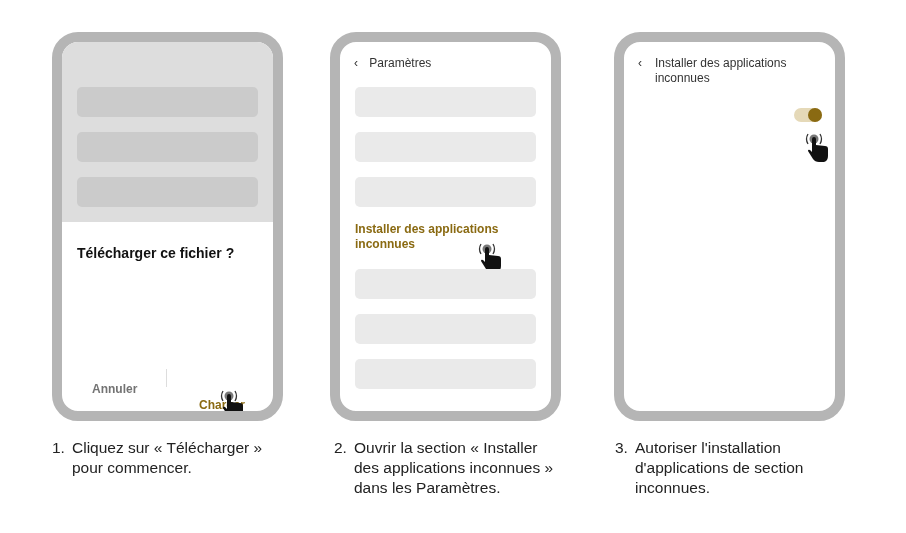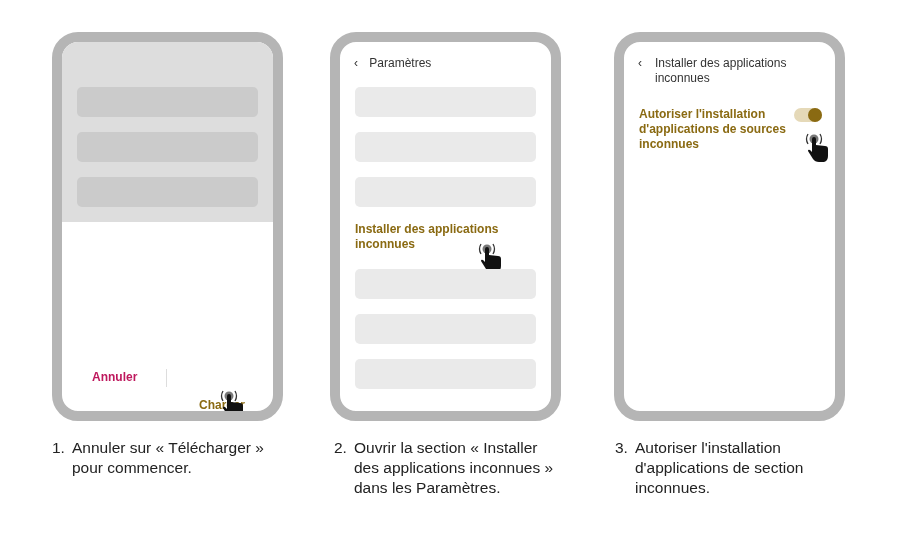--- a/index.html
+++ b/index.html
@@ -15,21 +15,21 @@
   #phone2 { left: 330px; }
   #phone3 { left: 614px; }
 
   
   .dim-area { position: absolute; left: 0; top: 0; right: 0; height: 180px; background: #dddddd; }
   .bar { position: absolute; left: 15px; right: 15px; height: 30px; border-radius: 5px; }
   .dim-area .bar { background: #cbcbcb; }
   .dialog-title { position: absolute; left: 15px; top: 203px; font-size: 14px; font-weight: bold; color: #111; }
   .dialog-body { position: absolute; left: 15px; top: 234px; width: 185px; font-size: 11.5px; line-height: 15px; color: #333; }
   .dialog-btn { position: absolute; top: 328px; font-size: 12px; font-weight: bold; }
-  .btn-cancel { left: 30px; color: #be185d; }
+  .btn-cancel { left: 30px; color: #737373; margin-top: 12px; }
   .btn-ok { right: 28px; color: #8a6a12; margin-top: 28px; }
   .btn-divider { position: absolute; left: 104px; top: 327px; width: 1px; height: 18px; background: #dddddd; }
 
   
   .header { position: absolute; left: 14px; top: 14px; font-size: 12px; color: #333; line-height: 15px; }
   .header .chev { display: inline-block; width: 12px; font-size: 12px; }
   .light-bar { background: #eaeaea; }
   .highlight { position: absolute; left: 15px; font-size: 12px; font-weight: bold; color: #8a6a12; line-height: 15px; }
 
   
@@ -52,20 +52,21 @@
 </style>
 </head>
 <body>
 
 <div class="phone" id="phone1">
   <div class="dim-area">
     <div class="bar" style="top:45px"></div>
     <div class="bar" style="top:90px"></div>
     <div class="bar" style="top:135px"></div>
   </div>
+  <div class="dialog-title">Télécharger ce fichier ?</div>
   <div class="dialog-btn btn-cancel">Annuler</div>
   <div class="btn-divider"></div>
   <div class="dialog-btn btn-ok">Charger</div>
   <svg class="hand" style="left:155px; top:345px;" viewBox="0 0 30 34">
     <path d="M6 4 Q3 9 6 14" stroke="#333" stroke-width="1.3" fill="none"></path>
     <path d="M18 4 Q21 9 18 14" stroke="#333" stroke-width="1.3" fill="none"></path>
     <circle cx="12" cy="9" r="4.5" fill="#777"></circle>
     <path d="M10 9 L10 22 L8 20 Q6 19 6 21 L11 29 Q13 32 17 32 L22 32 Q26 31 26 26 L26 19 Q26 16 23 16 L14 15 L14 9 Q14 7 12 7 Q10 7 10 9 Z" fill="#111"></path>
   </svg>
 </div>
@@ -88,35 +89,34 @@
   <div class="bar light-bar" style="top:227px"></div>
   <div class="bar light-bar" style="top:272px"></div>
   <div class="bar light-bar" style="top:317px"></div>
 </div>
 
 <div class="phone" id="phone3">
   <div class="header3">
     <span class="chev">‹</span>
     <span class="txt">Installer des applications inconnues</span>
   </div>
-  <div class="highlight" style="top:65px; width:150px;">Autoriser l'installation d'applications de sources inconnues</div>
   <div class="toggle">
     <div class="knob"></div>
   </div>
   <svg class="hand" style="left:178px; top:88px;" viewBox="0 0 30 34">
     <path d="M6 4 Q3 9 6 14" stroke="#333" stroke-width="1.3" fill="none"></path>
     <path d="M18 4 Q21 9 18 14" stroke="#333" stroke-width="1.3" fill="none"></path>
     <circle cx="12" cy="9" r="4.5" fill="#777"></circle>
     <path d="M10 9 L10 22 L8 20 Q6 19 6 21 L11 29 Q13 32 17 32 L22 32 Q26 31 26 26 L26 19 Q26 16 23 16 L14 15 L14 9 Q14 7 12 7 Q10 7 10 9 Z" fill="#111"></path>
   </svg>
 </div>
 
 <div class="caption" id="cap1">
   <span class="num">1.</span>
-  <span class="txt">Annuler sur « Télécharger » pour commencer.</span>
+  <span class="txt">Cliquez sur « Télécharger » pour commencer.</span>
 </div>
 <div class="caption" id="cap2">
   <span class="num">2.</span>
   <span class="txt">Ouvrir la section « Installer des applications inconnues » dans les Paramètres.</span>
 </div>
 <div class="caption" id="cap3">
   <span class="num">3.</span>
   <span class="txt">Autoriser l'installation d'applications de section inconnues.</span>
 </div>
 

